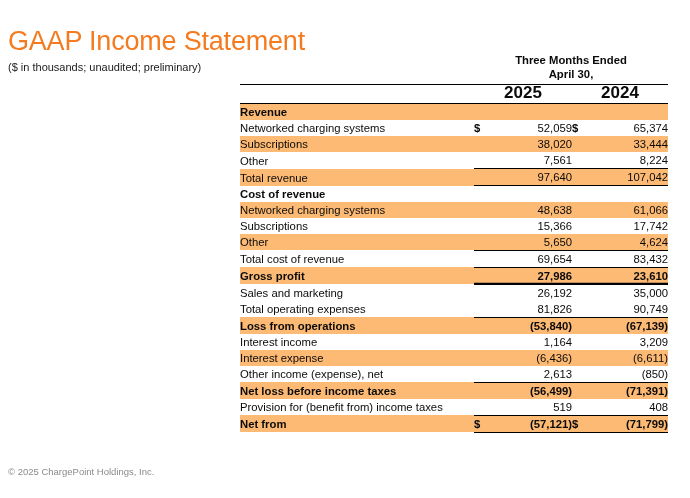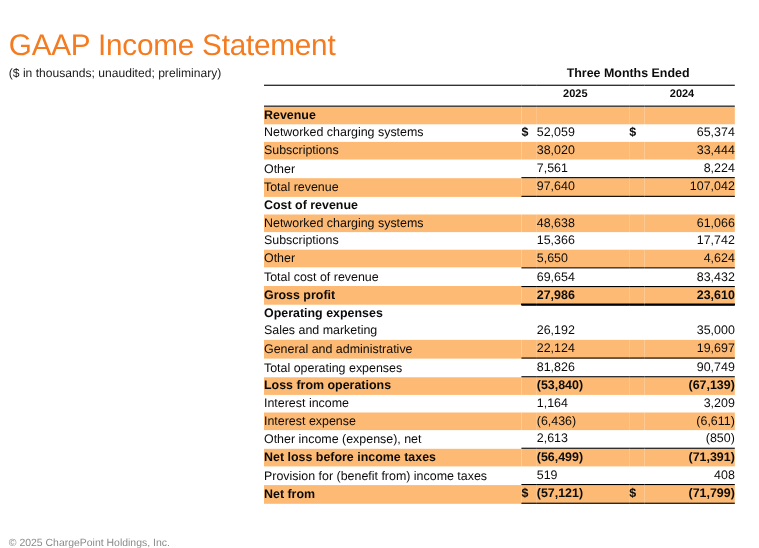--- a/index.html
+++ b/index.html
@@ -31,21 +31,21 @@
     font-size: 11px;
     font-weight: 400;
     line-height: 17px;
     margin-top: 3px;
     white-space: nowrap;
   }
 
   
   .stmt {
     position: absolute;
-    left: 240px; top: 60px;
+    left: 240px; top: 53px;
     width: 428px;
     border-collapse: collapse;
     font-size: 11.3px;
     color: #0b0b0b;
   }
   .stmt td, .stmt th { padding: 0; vertical-align: bottom; }
 
   
   .c-label { width: 234px; }
   .c-cur1  { width: 14px;  }
@@ -59,53 +59,53 @@
     font-weight: bold;
     font-size: 11.3px;
     line-height: 14px;
     padding-bottom: 0px;
     white-space: nowrap;
   }
   .hdr-rule td { border-bottom: 1.3px solid #000; height: 3px; }
   .yr {
     text-align: center;
     font-weight: bold;
-    font-size: 10px;
+    font-size: 17px;
     line-height: 16px;
     padding-bottom: 2px;
   }
   .yr-rule td { border-bottom: 1.3px solid #000; height: 3px; }
 
   
   .row td {
     height: 16px;
     line-height: 16px;
     white-space: nowrap;
   }
   .row.shaded td { background: #fdba74; }
 
   .lbl { padding-left: 2px; }
   .ind0 { padding-left: 3px; }
   .ind1 { padding-left: 24px; margin-top: 8px; }
   .ind2 { padding-left: 56px; }
   .bold { font-weight: bold; }
 
   .cur { text-align: left; font-weight: bold; padding-left: 1px; }
-  .val { padding-right: 10px; }
+  .val { text-align: right; padding-right: 10px; }
   .val2 { text-align: right; padding-right: 9px; }
   .rule-bottom { border-bottom: 1.2px solid #000; }
   .rule-dbl {
     border-bottom: 1.2px solid #000;
     box-shadow: inset 0 -4px 0 -2.8px #000;
   }
 
   
   .footer {
     position: absolute;
-    left: 8px; top: 488px;
+    left: 8px; top: 466px;
     font-size: 9.5px;
     color: #8a8a8a;
     white-space: nowrap;
   }
 </style>
 </head>
 <body>
 
 <div id="page">
 
@@ -120,20 +120,24 @@
         <col class="c-cur1">
         <col class="c-val1">
         <col class="c-cur2">
         <col class="c-val2">
     </colgroup>
     <thead>
       <tr>
         <td></td>
         <td class="hdr-span" colspan="4">Three Months Ended</td>
       </tr>
+      <tr>
+        <td></td>
+        <td class="hdr-span" colspan="4">April 30,</td>
+      </tr>
       <tr class="hdr-rule">
         <td></td>
           <td colspan="4"></td>
       </tr>
       <tr>
         <td></td>
         <td class="yr" colspan="2">2025</td>
         <td class="yr" colspan="2">2024</td>
       </tr>
       <tr class="yr-rule">
@@ -214,39 +218,25 @@
           <td class="val2 rule-bottom">83,432</td>
         </tr>
         <tr class="row shaded">
           <td class="lbl ind0 bold">Gross profit</td>
           <td class="cur rule-dbl"></td>
           <td class="val bold rule-dbl">27,986</td>
           <td class="cur rule-dbl"></td>
           <td class="val2 bold rule-dbl">23,610</td>
         </tr>
         <tr class="row">
-          <td class="lbl ind0 bold">Operating expenses</td>
-          <td class="cur"></td>
-          <td class="val bold"></td>
-          <td class="cur"></td>
-          <td class="val2 bold"></td>
-        </tr>
-        <tr class="row">
           <td class="lbl ind1">Sales and marketing</td>
           <td class="cur"></td>
           <td class="val">26,192</td>
           <td class="cur"></td>
           <td class="val2">35,000</td>
-        </tr>
-        <tr class="row shaded">
-          <td class="lbl ind1">General and administrative</td>
-          <td class="cur rule-bottom"></td>
-          <td class="val rule-bottom">22,124</td>
-          <td class="cur rule-bottom"></td>
-          <td class="val2 rule-bottom">19,697</td>
         </tr>
         <tr class="row">
           <td class="lbl ind2">Total operating expenses</td>
           <td class="cur rule-bottom"></td>
           <td class="val rule-bottom">81,826</td>
           <td class="cur rule-bottom"></td>
           <td class="val2 rule-bottom">90,749</td>
         </tr>
         <tr class="row shaded">
           <td class="lbl ind0 bold">Loss from operations</td>

